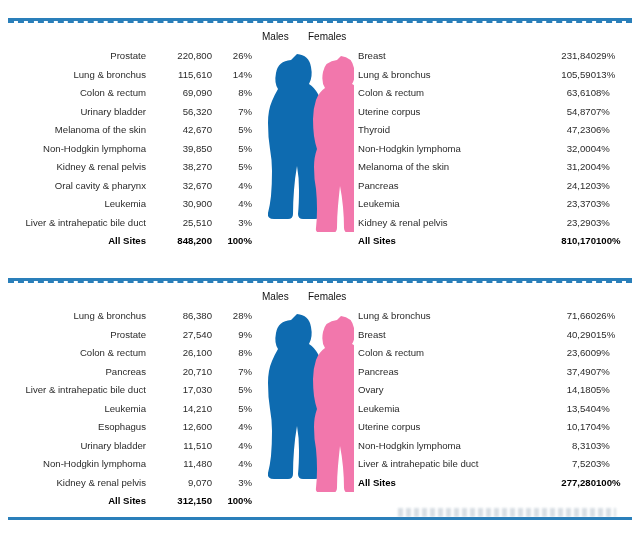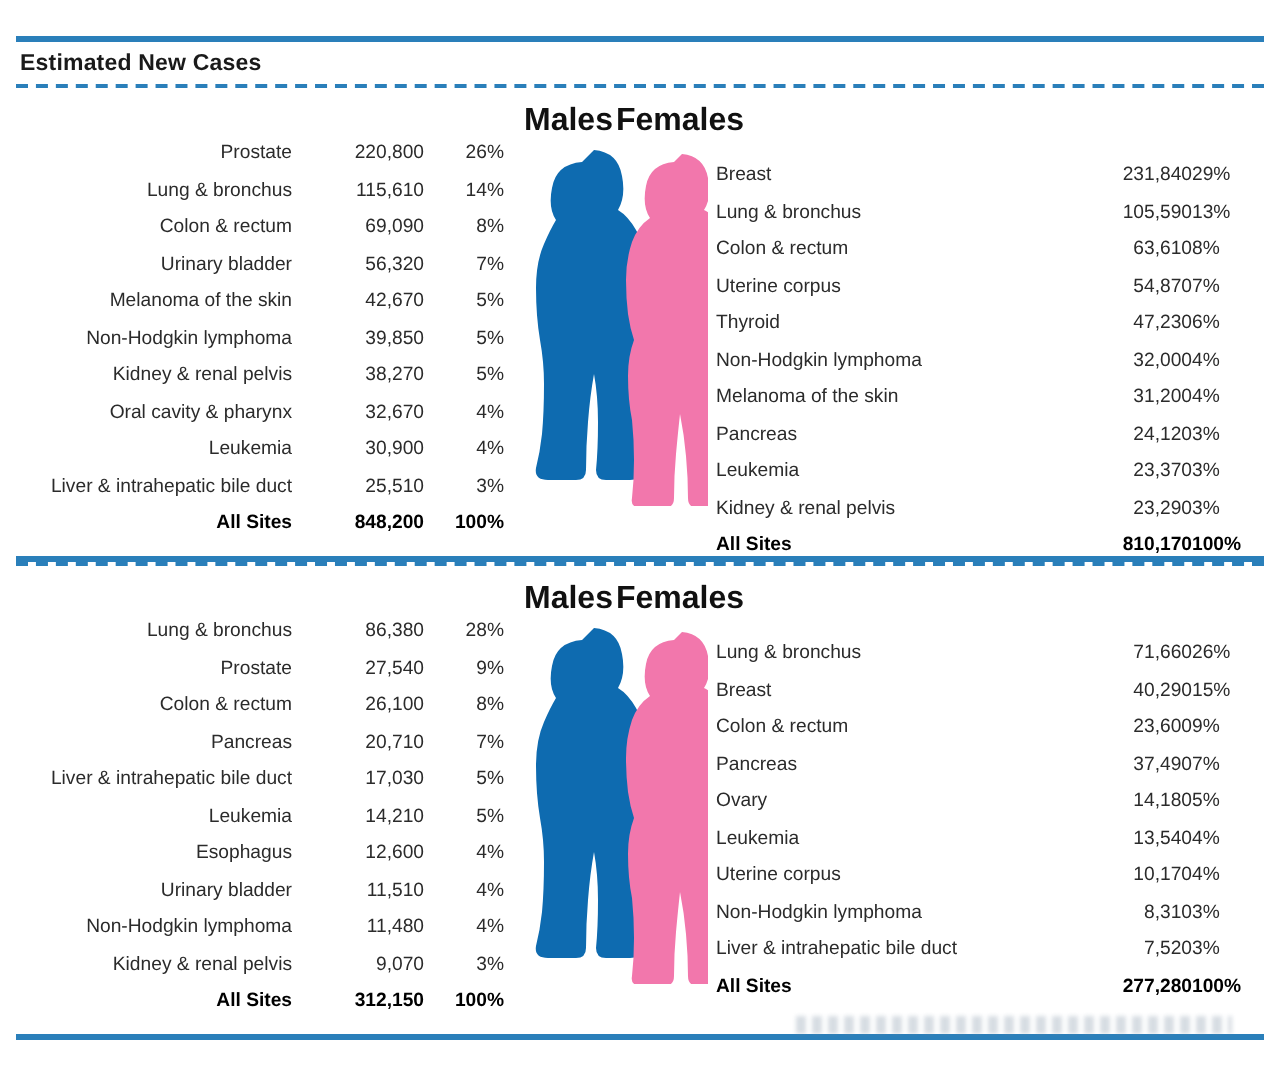--- a/index.html
+++ b/index.html
@@ -28,41 +28,41 @@
   .rule-dash {
     height: 0; margin: 0 8px 0 8px;
     border-top: 2px dashed #2a7fba;
   }
 
   .body-area { position: relative; height: 212px; }
 
   
   .cap {
     position: absolute; top: 8px;
-    font-size: 16px; font-weight: bold; color: #111;
+    font-size: 10px; font-weight: normal; color: #111;
   }
   .cap-m { left: 262px; }
   .cap-f { left: 308px; }
 
   
   .figs { position: absolute; top: 24px; left: 258px; width: 96px; height: 185px; }
   .figs svg { display: block; }
 
   
   .tbl { position: absolute; top: 24px; font-size: 9.6px; color: #2b2b2b; }
   .tbl table { border-collapse: collapse; }
   .tbl td { padding: 0; height: 18.5px; vertical-align: middle; white-space: nowrap; line-height: 18.5px; }
 
   .tbl-male { left: 0; width: 252px; }
   .tbl-male table { width: 252px; }
   .tbl-male .c-label { text-align: right; width: 160px; padding-right: 14px; margin-left: 22px; }
   .tbl-male .c-num   { text-align: right; width: 52px; }
   .tbl-male .c-pct   { text-align: right; width: 40px; }
 
-  .tbl-fem { left: 358px; width: 278px; margin-top: 11px; }
+  .tbl-fem { left: 358px; width: 278px; }
   .tbl-fem table { width: 278px; }
   .tbl-fem .c-label { text-align: left; width: 176px; }
   .tbl-fem .c-num   { text-align: right; width: 62px; }
   .tbl-fem .c-pct   { text-align: left; width: 40px; }
 
   tr.total td { font-weight: bold; color: #000; }
 
   .rule-bottom {
     position: absolute; left: 8px; top: 517px;
     width: 624px; height: 3px; background: #2a7fba;
@@ -75,21 +75,20 @@
     filter: blur(1.1px); opacity: .65;
   }
 </style>
 </head>
 <body>
 
 <div class="page">
 
   <div class="section sec-new">
     <div class="rule-top"></div>
-    <div class="sec-title">Estimated New Cases</div>
     <div class="rule-dash"></div>
     <div class="body-area">
       <div class="cap cap-m">Males</div>
       <div class="cap cap-f">Females</div>
       <div class="figs">
         <svg width="96" height="185" viewBox="0 0 96 185">
           <path fill="#0e6bb0" d="M33 13 q-13 1 -15 13 q-2 10 2 16 q-3 5 -6 12 q-4 9 -4 22 q0 14 2 26 q2 11 2 22 q0 14 -1 25 q-1 9 -3 17 q-1 6 6 6 l14 0 q5 0 5 -5 q0 -12 1 -24 q1 -13 3 -24 q2 11 2 24 q0 14 -1 24 q0 5 5 5 l12 0 q6 0 5 -6 q-2 -10 -2 -22 q0 -14 1 -26 q2 -13 3 -26 q1 -12 1 -24 q0 -13 -5 -21 q-4 -7 -9 -10 q4 -7 2 -17 q-2 -12 -14 -13 z"></path>
           <path fill="#f277ac" d="M79 13 q-12 1 -14 12 q-2 10 2 16 q-6 4 -9 12 q-3 9 -3 19 q0 9 1 17 q1 7 3 13 q-3 8 -3 18 q0 12 2 22 q1 10 1 20 q0 10 -1 19 q-1 5 5 5 l11 0 q5 0 5 -5 q0 -11 1 -22 q1 -11 2 -20 q2 10 3 21 q1 11 1 21 q0 5 5 5 l10 0 q5 0 4 -5 q-2 -10 -2 -21 q0 -12 2 -24 q2 -12 2 -24 q0 -11 -2 -19 q2 -7 3 -15 q1 -9 0 -18 q-2 -11 -7 -17 q-3 -4 -7 -6 q4 -6 2 -16 q-2 -11 -13 -12 z"></path>
         </svg>
       </div>

